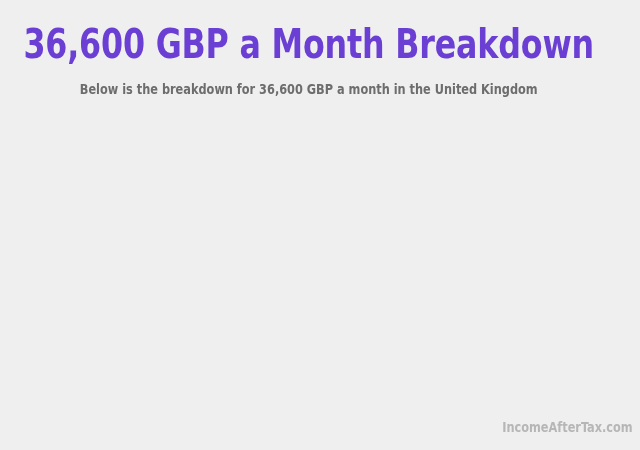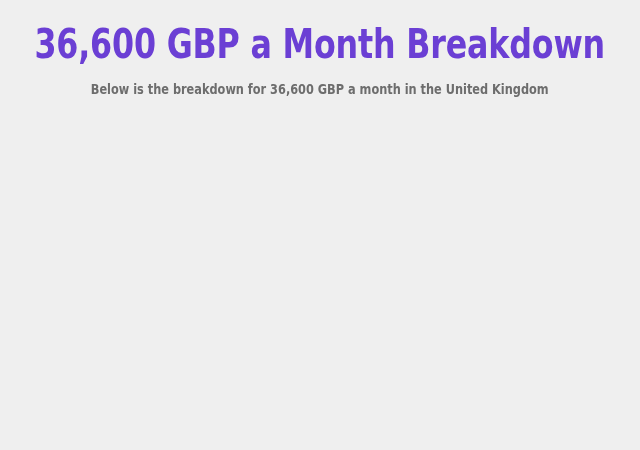--- a/index.html
+++ b/index.html
@@ -16,21 +16,21 @@
   }
 
   #infographic {
     position: relative;
     box-sizing: border-box;
     width: 640px;
     height: 450px;
     background: #efefef;
     display: flex;
     flex-direction: column;
-    align-items: center;
+    align-items: flex-end;
   }
 
   
   .header {
     padding-top: 21px;
     text-align: center;
     flex: 0 0 auto;
   }
 
   .page-title {
@@ -102,14 +102,17 @@
 
   <div class="header">
     <h1 class="page-title">36,600 GBP a Month Breakdown</h1>
     <p class="page-subtitle">Below is the breakdown for 36,600 GBP a month in the United Kingdom</p>
   </div>
 
   <div class="chart-region">
     <div class="chart-canvas"></div>
   </div>
 
+  <div class="footer">
+    <p class="site-credit">IncomeAfterTax.com</p>
+  </div>
 
 </div>
 
 </body></html>

